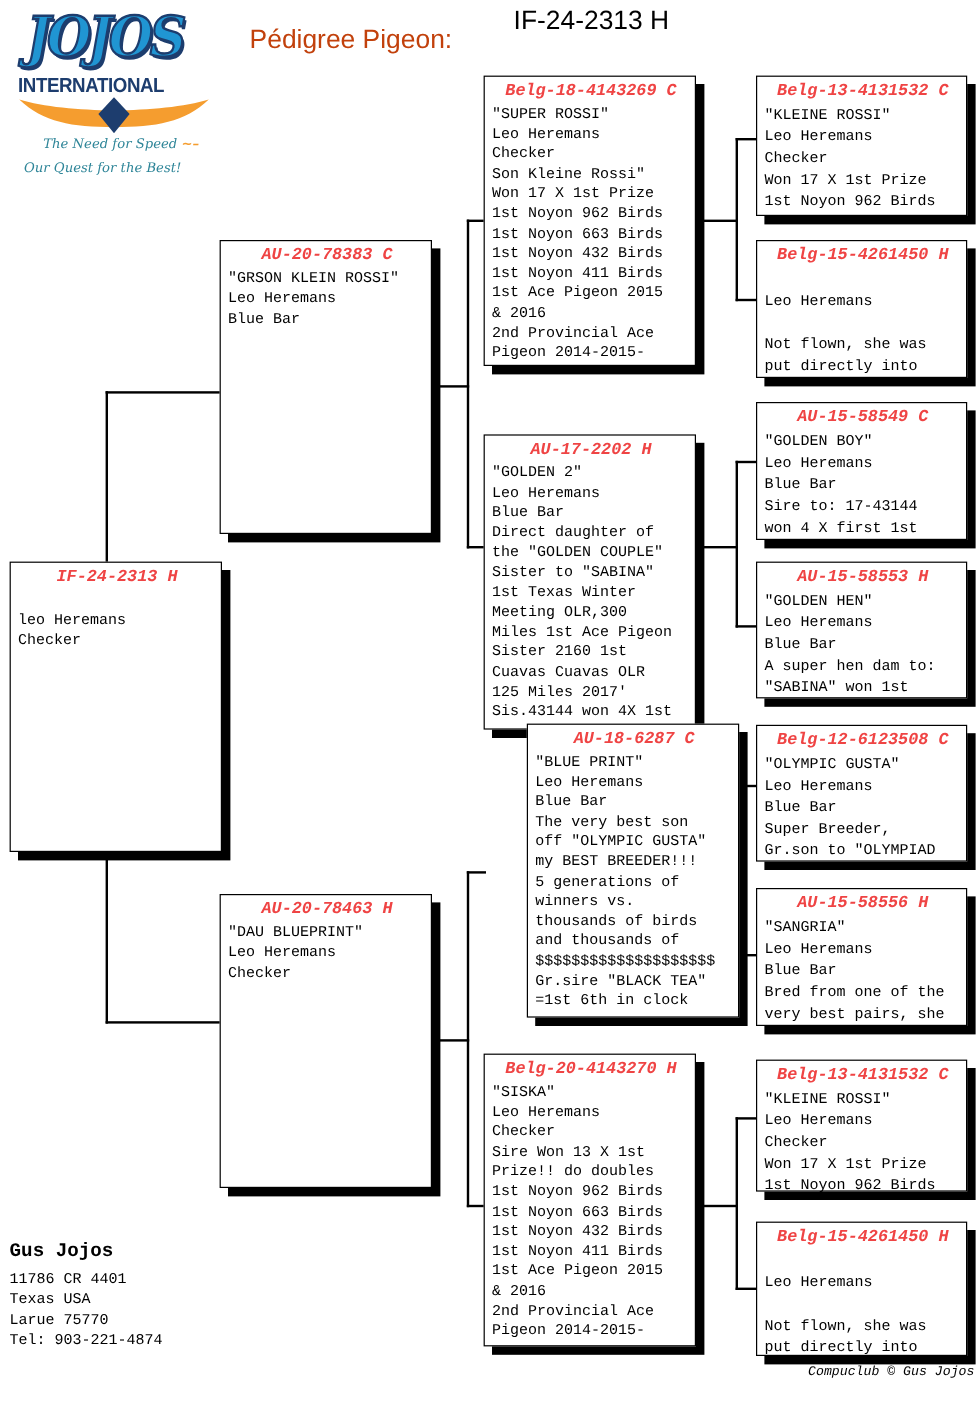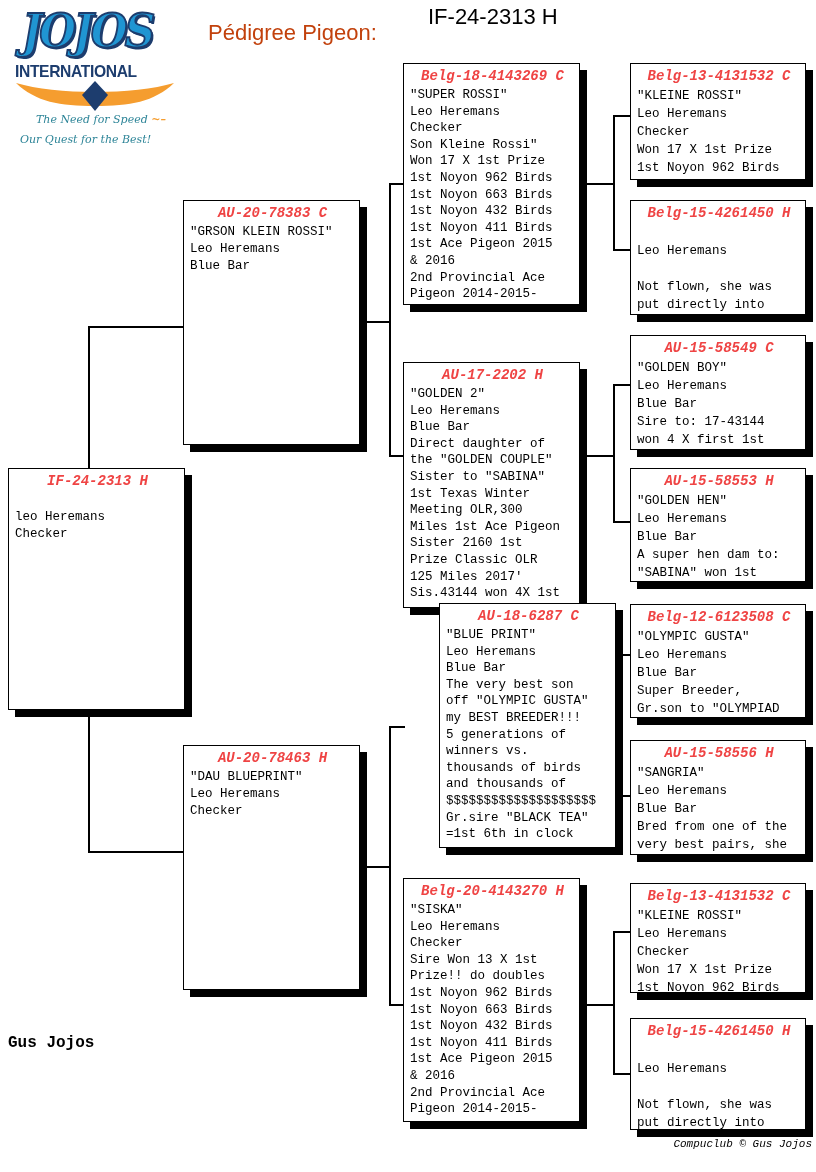--- a/index.html
+++ b/index.html
@@ -141,21 +141,21 @@
         <div class="bline">"GOLDEN 2"</div>
         <div class="bline">Leo Heremans</div>
         <div class="bline">Blue Bar</div>
         <div class="bline">Direct daughter of</div>
         <div class="bline">the "GOLDEN COUPLE"</div>
         <div class="bline">Sister to "SABINA"</div>
         <div class="bline">1st Texas Winter</div>
         <div class="bline">Meeting OLR,300</div>
         <div class="bline">Miles 1st Ace Pigeon</div>
         <div class="bline">Sister 2160 1st</div>
-        <div class="bline">Prize Classic OLR</div>
+        <div class="bline">Cuavas Cuavas OLR</div>
         <div class="bline">125 Miles 2017'</div>
         <div class="bline">Sis.43144 won 4X 1st</div>
       </div>
   </div>
   <div class="pbox g3" style="left:403px;top:603px;width:177px;height:245px;margin-left:36px;">
     <div class="bt">AU-18-6287 C</div>
     <div>
         <div class="bline">"BLUE PRINT"</div>
         <div class="bline">Leo Heremans</div>
         <div class="bline">Blue Bar</div>
@@ -265,15 +265,21 @@
     <div>
         <div class="bline">&nbsp;</div>
         <div class="bline">Leo Heremans</div>
         <div class="bline">&nbsp;</div>
         <div class="bline">Not flown, she was</div>
         <div class="bline">put directly into</div>
       </div>
   </div>
 
   <div class="owner">Gus Jojos</div>
+  <div class="addr">
+      <div class="bline">11786 CR 4401</div>
+      <div class="bline">Texas USA</div>
+      <div class="bline">Larue 75770</div>
+      <div class="bline">Tel: 903-221-4874</div>
+    </div>
   <div class="credit">Compuclub © Gus Jojos</div>
 
 </div>
 
 </body></html>

